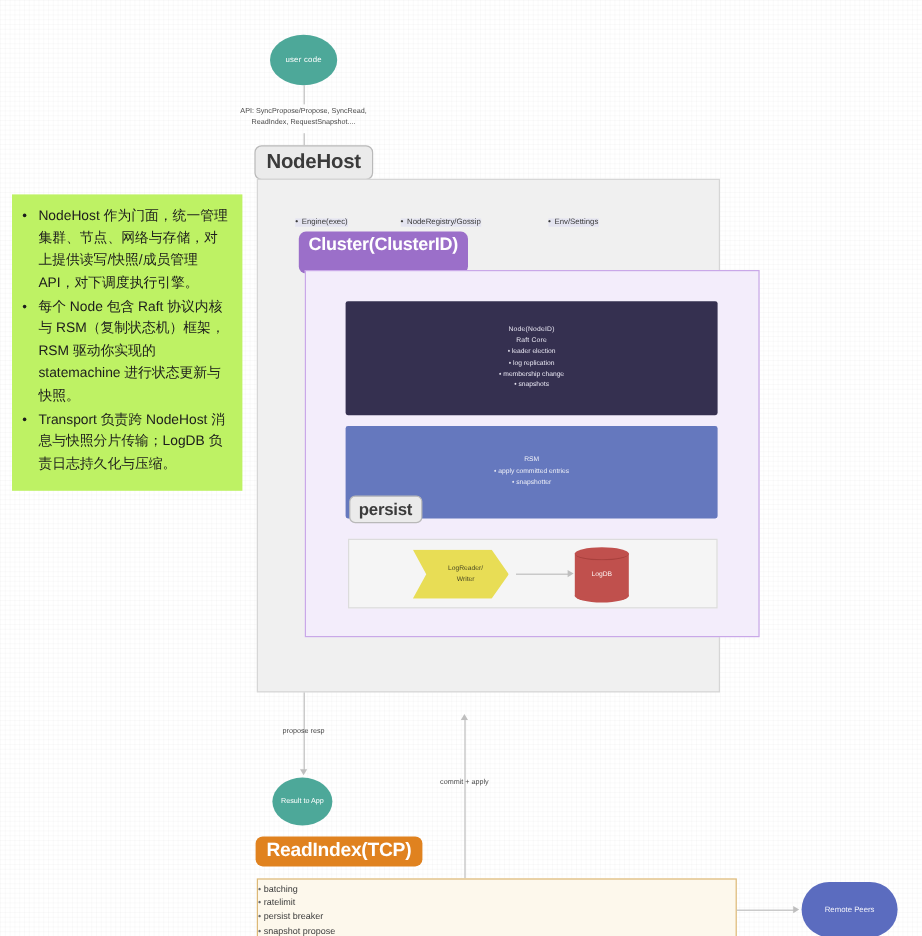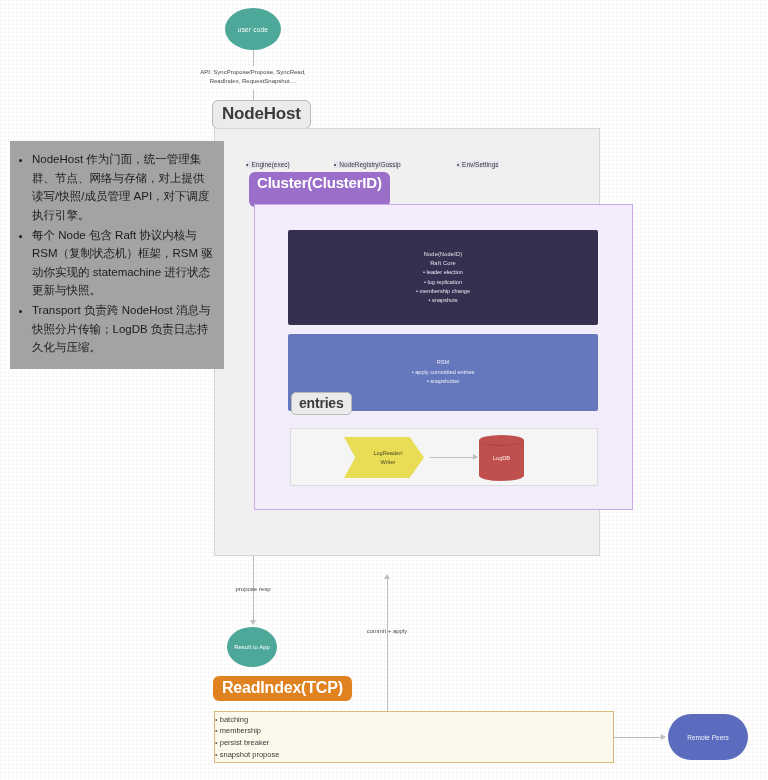--- a/index.html
+++ b/index.html
@@ -9,21 +9,21 @@
     position: relative;
     background-color: #ffffff;
     background-image:
       linear-gradient(rgba(0,0,0,0.018) 1px, transparent 1px),
       linear-gradient(90deg, rgba(0,0,0,0.018) 1px, transparent 1px);
     background-size: 4px 4px;
     font-family: "Liberation Sans", "DejaVu Sans", sans-serif;
     overflow: hidden;
     color: #333;
   }
-  .abs { position: absolute; }
+  .abs { position: absolute; margin-top: 21px; }
 
   
   #user-code {
     left: 225px; top: 8px; width: 56px; height: 42px;
     background: #4da899; border-radius: 50%;
     display: flex; align-items: center; justify-content: center;
     color: #ffffff; font-size: 6.5px; letter-spacing: .2px;
   }
 
   
@@ -166,22 +166,22 @@
     background: #c0504d; border-radius: 50%;
   }
   #logdb .lbl {
     position: absolute; left: 0; top: 0; width: 45px; height: 45px;
     display: flex; align-items: center; justify-content: center;
     color: #fdf1f0; font-size: 5.6px; z-index: 2;
   }
 
   
   #notes {
-    left: 10px; top: 141px; width: 214px;
-    background: #a3a3a3;
+    left: 10px; top: 141px; width: 192px;
+    background: #bef264;
     padding: 9px 10px 11px 4px;
   }
   #notes ul { margin: 0; padding-left: 18px; }
   #notes li {
     font-size: 11.5px; line-height: 1.62; color: #1c1c1c;
     margin-bottom: 1px;
   }
 
   
   #result-node {
@@ -275,21 +275,21 @@
 
 <div class="abs" id="rsm-box">
   <div>RSM</div>
   <ul>
     <li>apply committed entries</li>
     <li>snapshotter</li>
   </ul>
 </div>
 
 <div class="abs" id="persist-chip">
-  <span>entries</span>
+  <span>persist</span>
 </div>
 <div class="abs" id="persist-box"></div>
 
 <div class="abs" id="logrw">
   <div>
     <div>LogReader/</div>
     <div>Writer</div>
   </div>
 </div>
 
@@ -322,21 +322,21 @@
 <div class="abs" id="result-node">
   <span>Result to App</span>
 </div>
 
 <div class="abs" id="transport-chip">
   <span>ReadIndex(TCP)</span>
 </div>
 <div class="abs" id="transport-box">
   <ul>
     <li>batching</li>
-    <li>membership</li>
+    <li>ratelimit</li>
     <li>persist breaker</li>
     <li>snapshot propose</li>
   </ul>
 </div>
 
 <div class="abs hline" style="left:614px; top:737px; width:48px;"></div>
 <div class="abs arrowright" style="left:661px; top:734px;"></div>
 
 <div class="abs" id="remote-peers">
   <span>Remote Peers</span>

